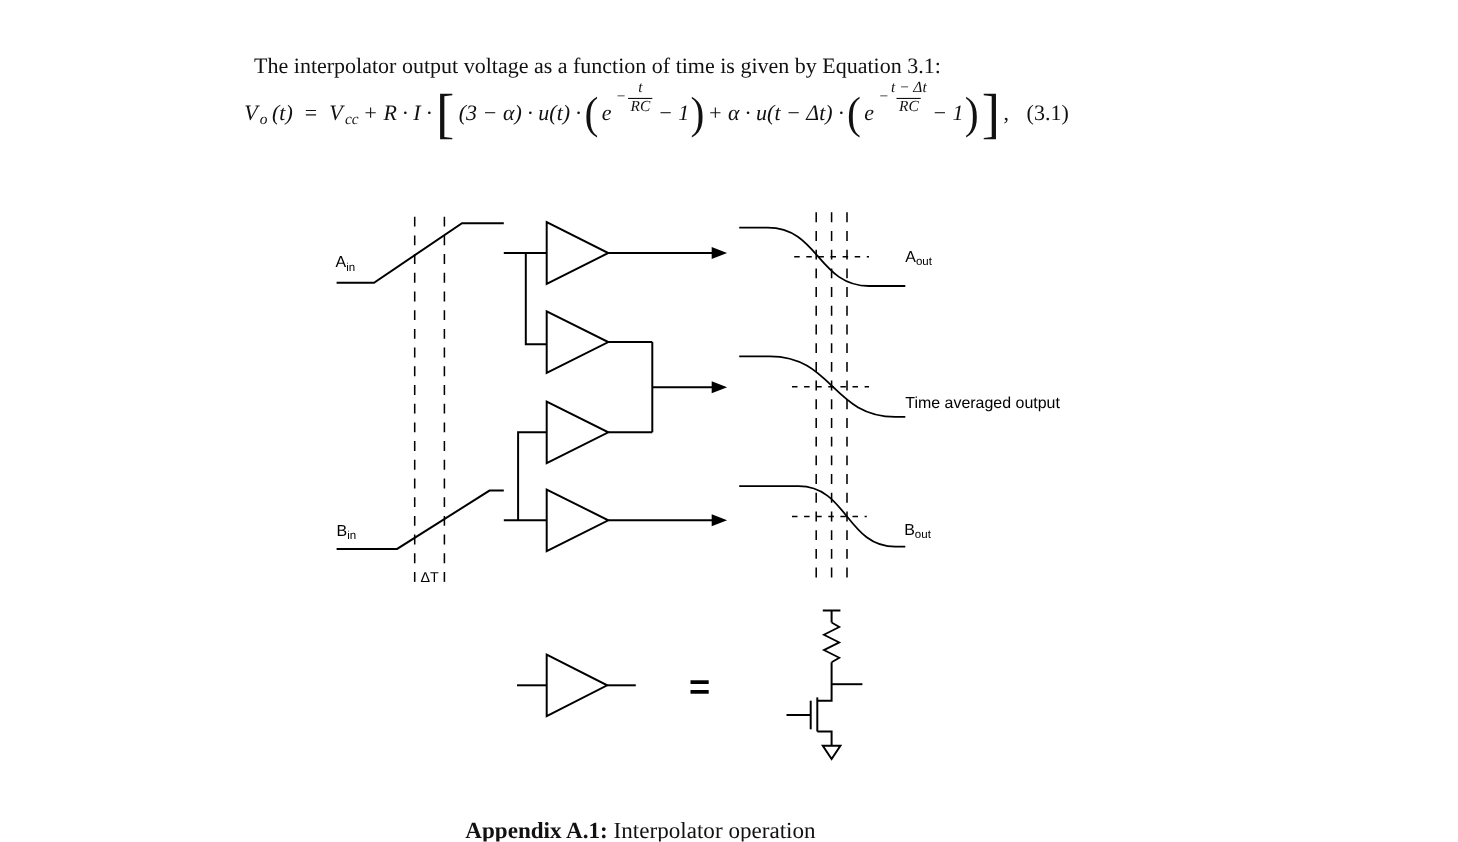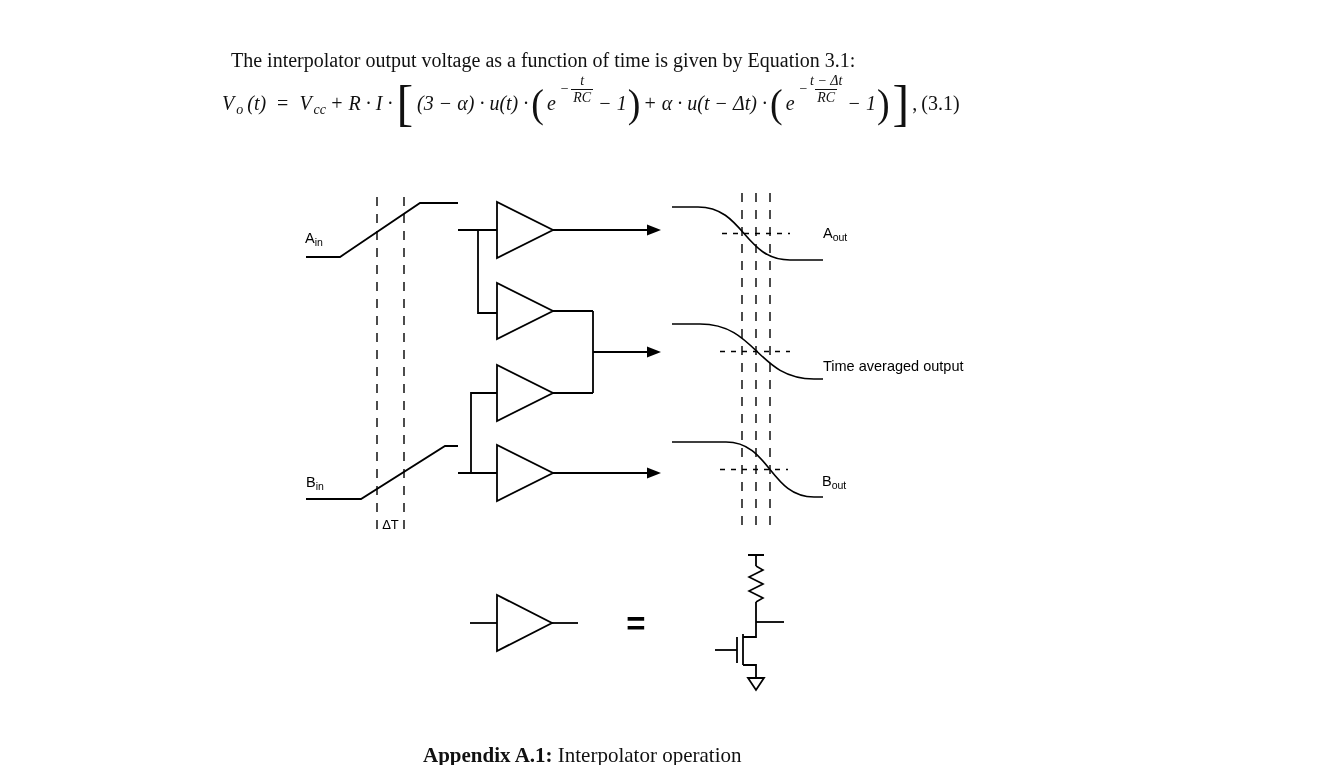--- a/index.html
+++ b/index.html
@@ -20,21 +20,21 @@
   }
   .eq .tok{margin:0 2px;}
   .eq .equals{margin:0 9px;font-style:normal;}
   .eq .sub{font-size:14px;position:relative;top:7px;margin:0 2px 0 0;}
   .eq .bigp{font-style:normal;font-size:38px;line-height:.9;transform:scaleY(1.08);margin:0 1px;}
   .eq .bracket{font-style:normal;font-size:50px;line-height:.85;margin:0 2px;}
   .eq .sup{display:inline-flex;align-items:center;font-size:14px;transform:translateY(-14px);margin:0 3px 0 2px;}
   .eq .frac{display:inline-flex;flex-direction:column;align-items:center;line-height:1.1;margin-left:2px;}
   .eq .frac .den{border-top:1.3px solid #111;padding:0 2px;}
   .eq .m1{margin-left:2px;}
-  .eq .eqnum{font-style:normal;margin-left:4px;text-align:right;}
+  .eq .eqnum{font-style:normal;margin-left:16px;text-align:right;}
   .eq .comma{font-style:normal;margin-left:1px;}
   
   .diagram{position:absolute;left:290px;top:180px;}
   .ln{stroke:#000;stroke-width:1.8;fill:none;stroke-linejoin:miter;}
   .thin{stroke-width:1.6;}
   .tri{fill:#fff;stroke:#000;stroke-width:1.8;stroke-linejoin:miter;}
   .dashv{stroke:#000;stroke-width:1.4;stroke-dasharray:9 8;fill:none;}
   .dashh{stroke:#000;stroke-width:1.4;stroke-dasharray:5 6;fill:none;}
   .ah{fill:#000;stroke:none;}
   .gnd{fill:#fff;stroke:#000;stroke-width:1.8;}

